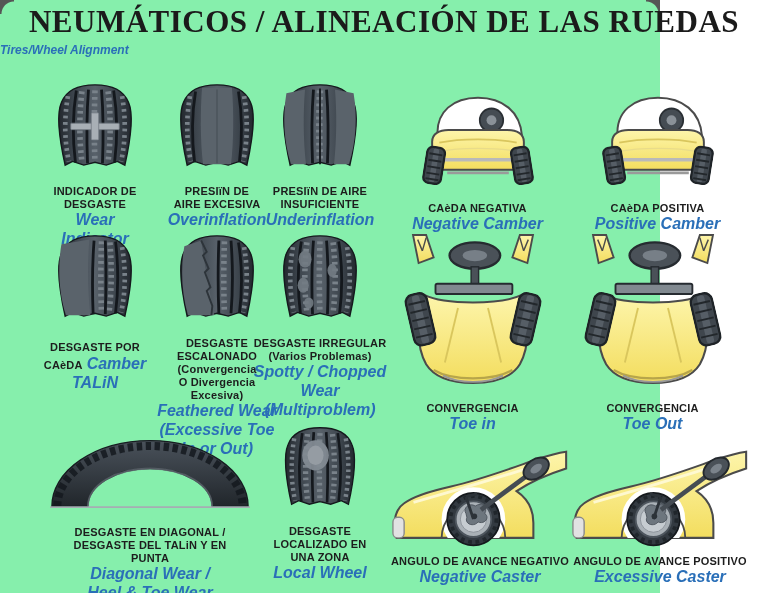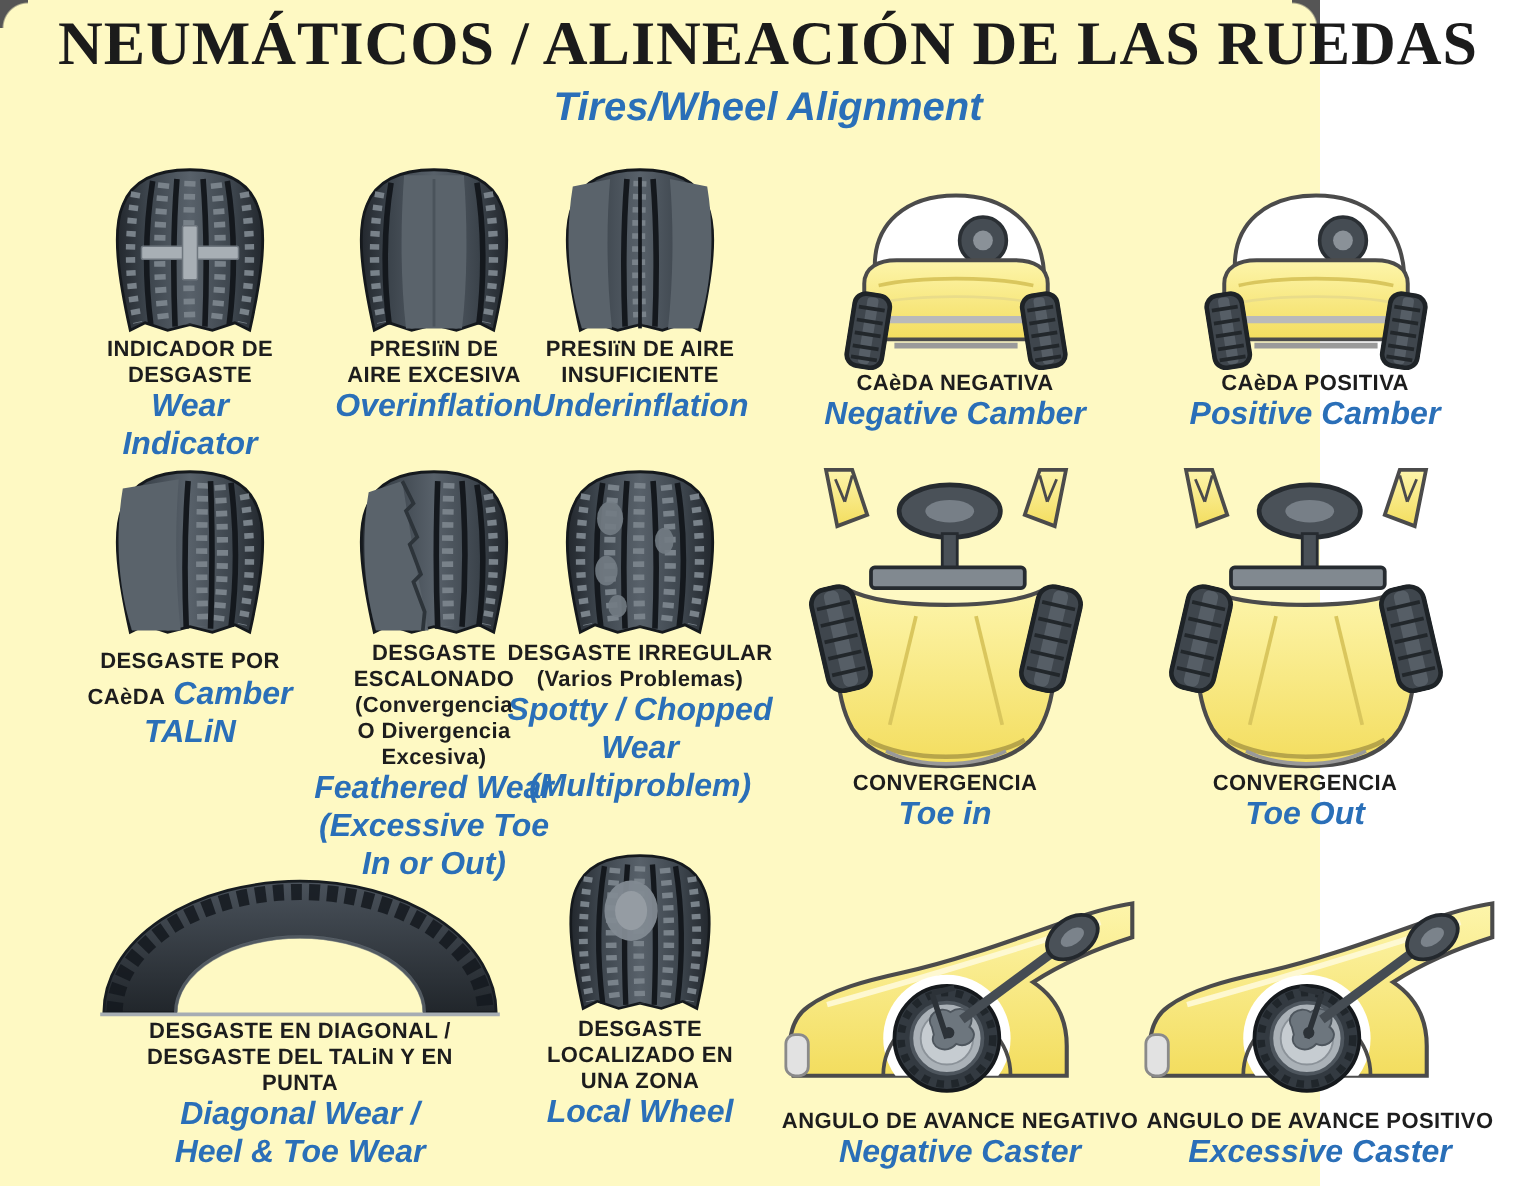--- a/index.html
+++ b/index.html
@@ -1,31 +1,31 @@
 <!DOCTYPE html>
 <html><head>
 <meta charset="utf-8">
 <style>
   html,body{margin:0;padding:0;}
   body{width:768px;height:593px;background:#ffffff;overflow:hidden;
        font-family:"Liberation Sans","DejaVu Sans",sans-serif;}
-  #stage{position:relative;width:660px;height:593px;background:#fef9c3;}
+  #stage{position:relative;width:660px;height:593px;background:#86efac;}
 
   
   .title{position:absolute;left:0;top:4px;width:768px;text-align:center;
          font-family:"Liberation Serif","DejaVu Serif",serif;
          font-weight:bold;font-size:31px;letter-spacing:.5px;color:#1b1b1b;
          white-space:nowrap;}
-  .subtitle{position:absolute;left:0;top:43px;width:768px;text-align:center;
-            font-weight:bold;font-style:italic;font-size:20px;color:#2a6fb8;}
+  .subtitle{position:absolute;left:0;top:43px;width:768px;
+            font-weight:bold;font-style:italic;font-size:12px;color:#2a6fb8;}
 
   
   figure.fig{position:absolute;margin:0;text-align:center;}
   figure.fig svg{display:block;margin:0 auto;}
-  figcaption{margin-top:1px;}
+  figcaption{margin-top:17px;}
   .es{display:block;font-size:11px;line-height:1.18;font-weight:bold;
       color:#1d1d1d;white-space:pre-line;letter-spacing:.2px;}
   .en{display:block;font-size:16px;line-height:1.18;font-weight:bold;
       font-style:italic;color:#2a6fb8;white-space:pre-line;}
   .en.inline{display:inline;margin-left:4px;}
   .es.inline{display:inline;}
 
   
   .corner{position:absolute;width:14px;height:14px;pointer-events:none;}
   .corner.tl{left:0;top:0;background:radial-gradient(circle at 14px 14px,transparent 12px,#555 13px);}

